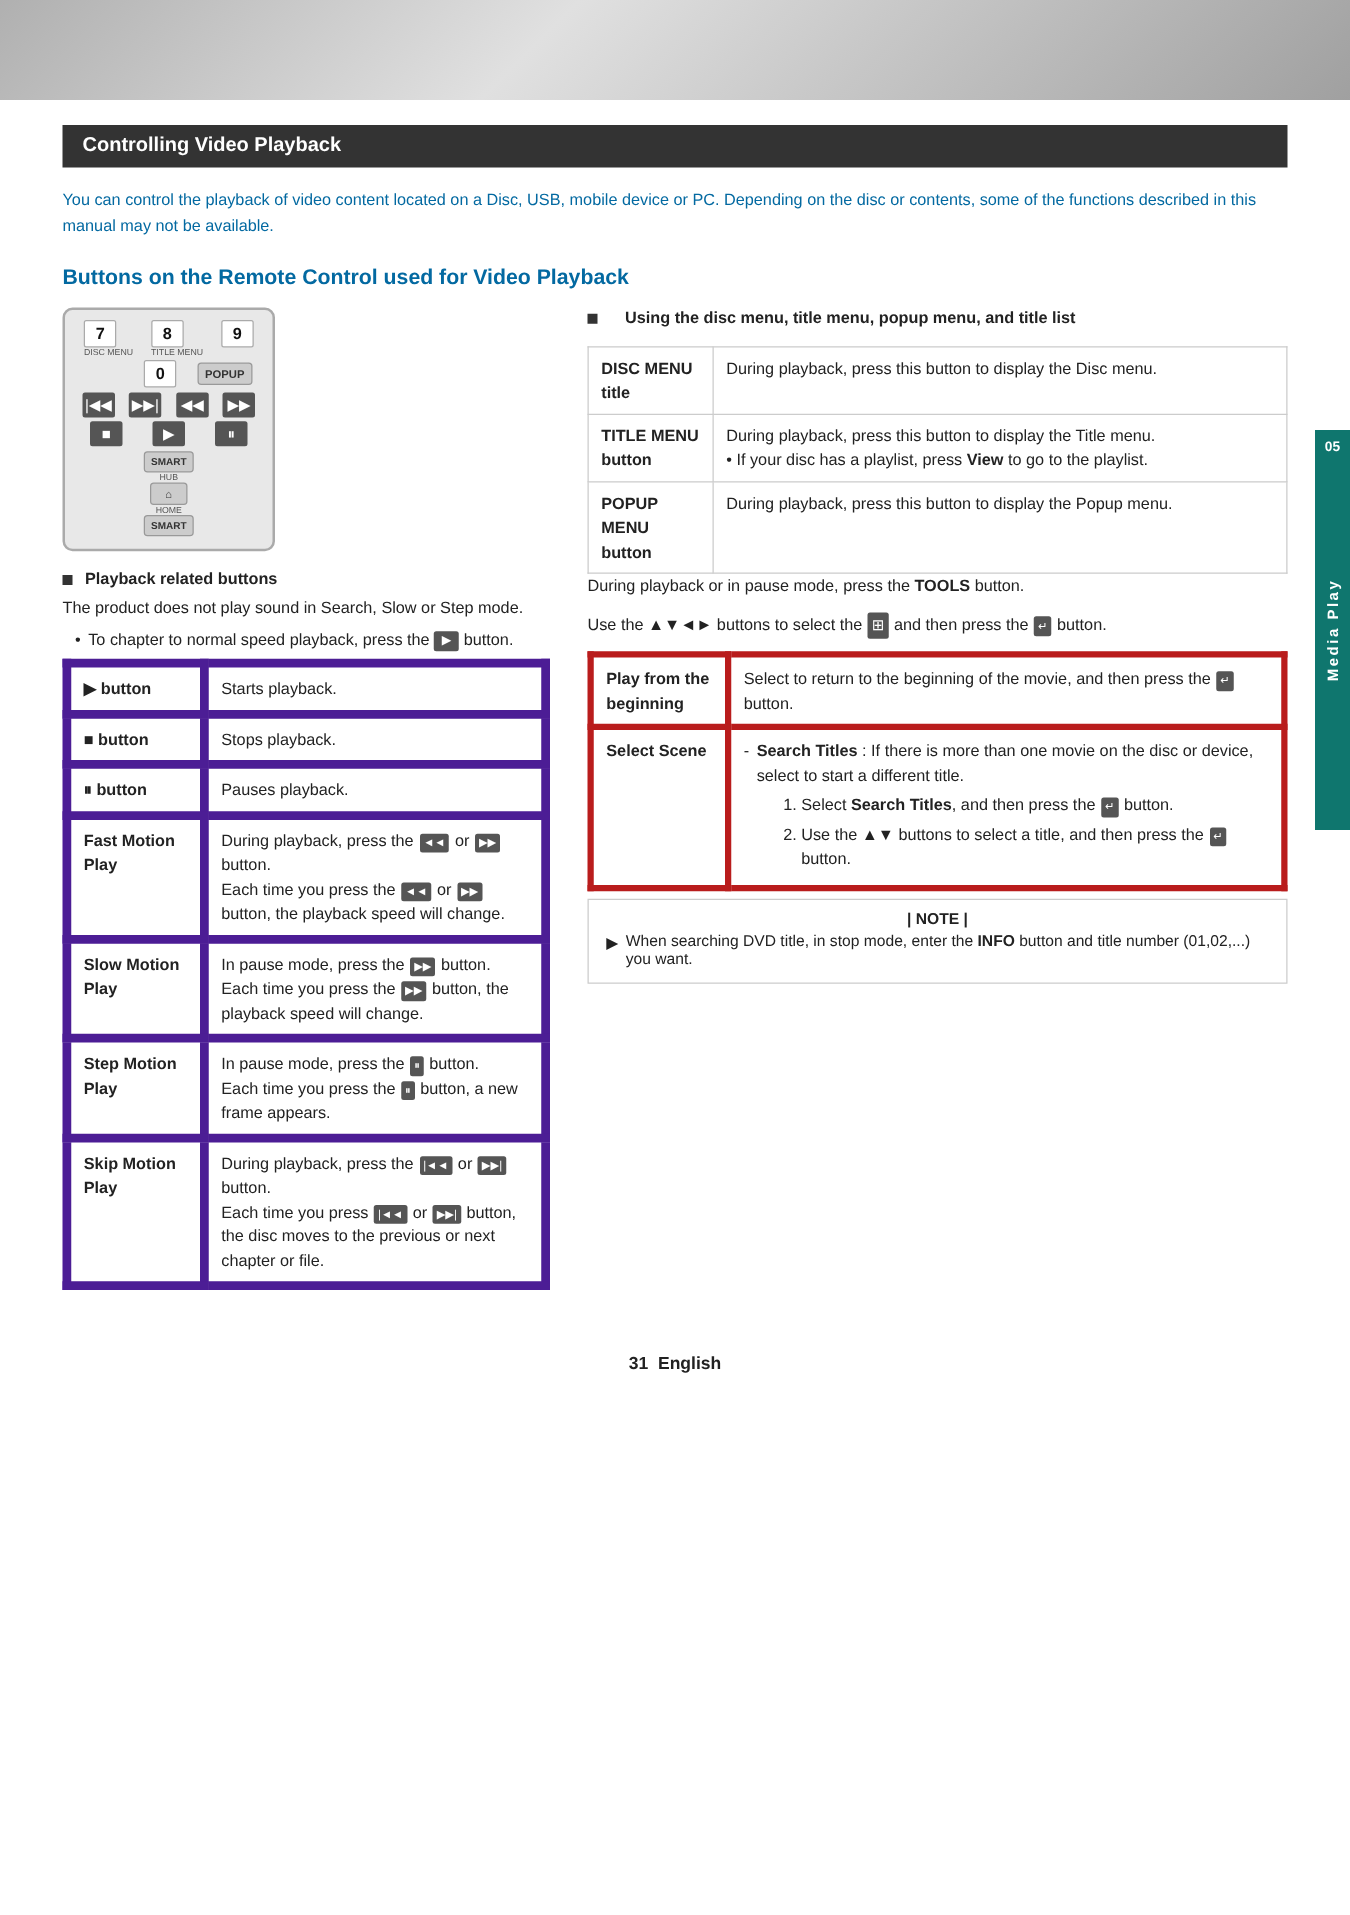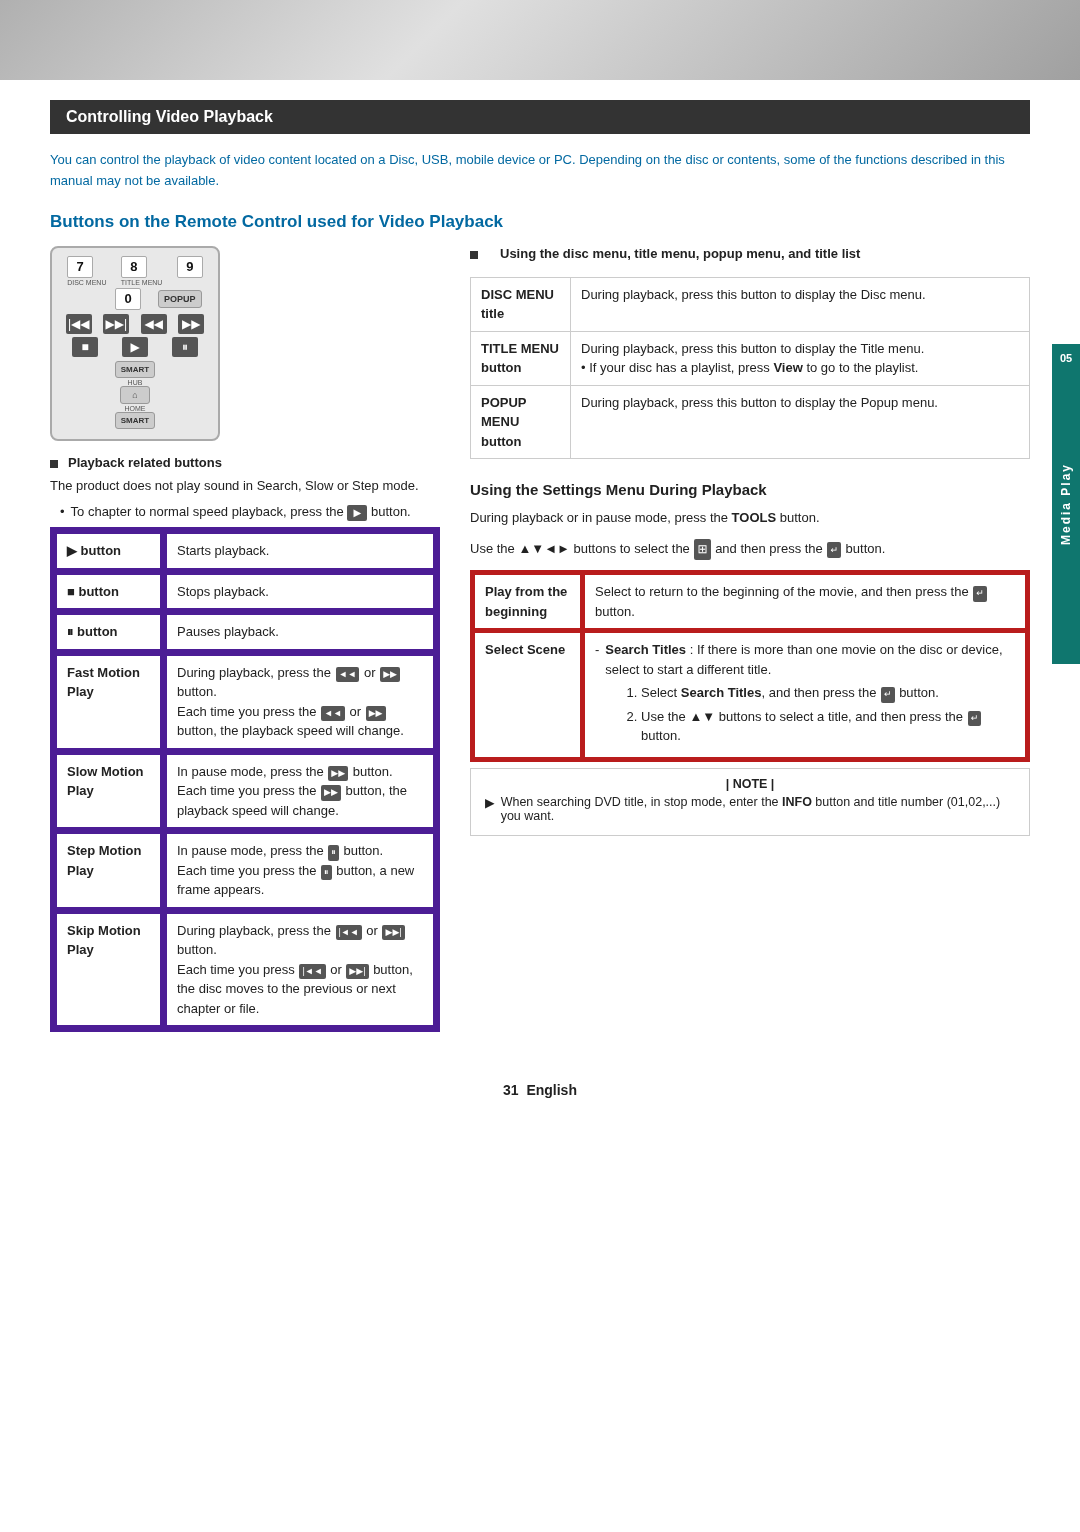--- a/index.html
+++ b/index.html
@@ -476,21 +476,20 @@
             <td class="label-col"><b>TITLE MENU button</b></td>
             <td>During playback, press this button to display the Title menu.<br>• If your disc has a playlist, press <b>View</b> to go to the playlist.</td>
           </tr>
           <tr>
             <td class="label-col"><b>POPUP MENU button</b></td>
             <td>During playback, press this button to display the Popup menu.</td>
           </tr>
         </tbody>
       </table>
 
-      <div class="settings-section-title" style="margin-top:22px;">Using the Settings Menu During Playback</div>
 
       <p class="right-desc">
         During playback or in pause mode, press the <b>TOOLS</b> button.
       </p>
       <p class="right-desc">
         Use the ▲▼◄► buttons to select the <span class="btn-icon" style="font-size:12px;">⊞</span> and then press the <span class="btn-icon">↵</span> button.
       </p>
 
       <table class="settings-table">
         <tbody>

